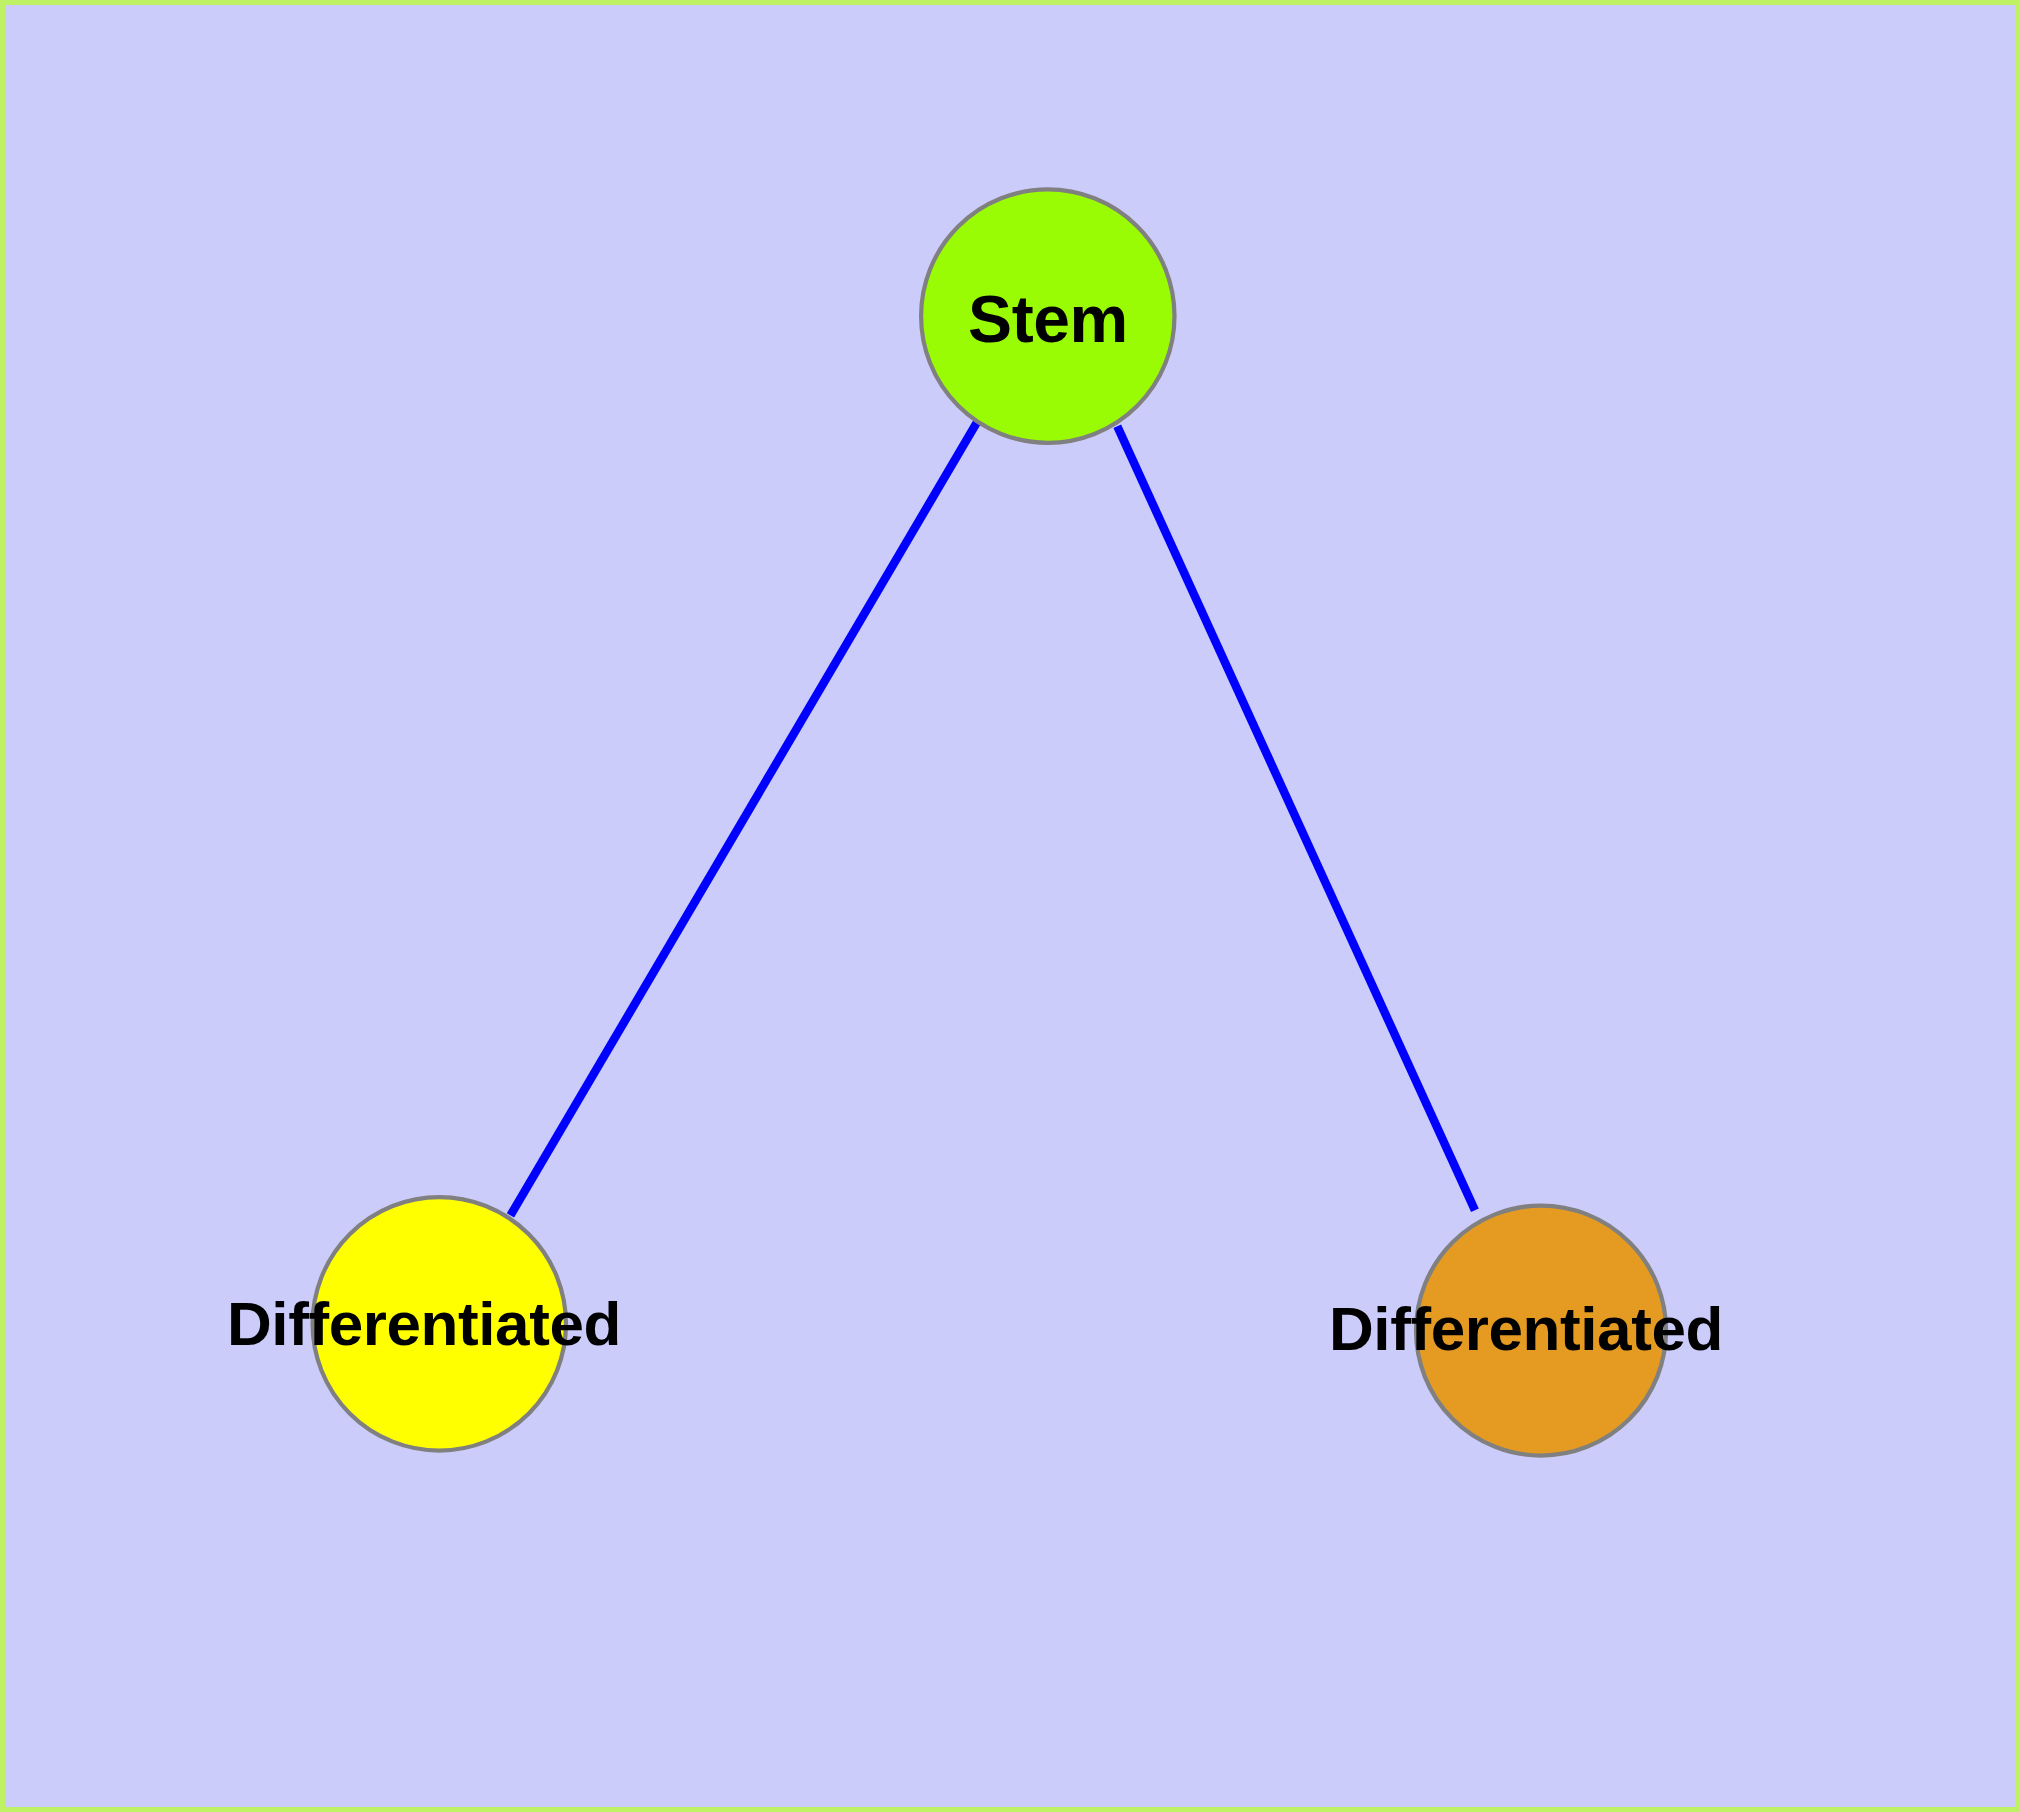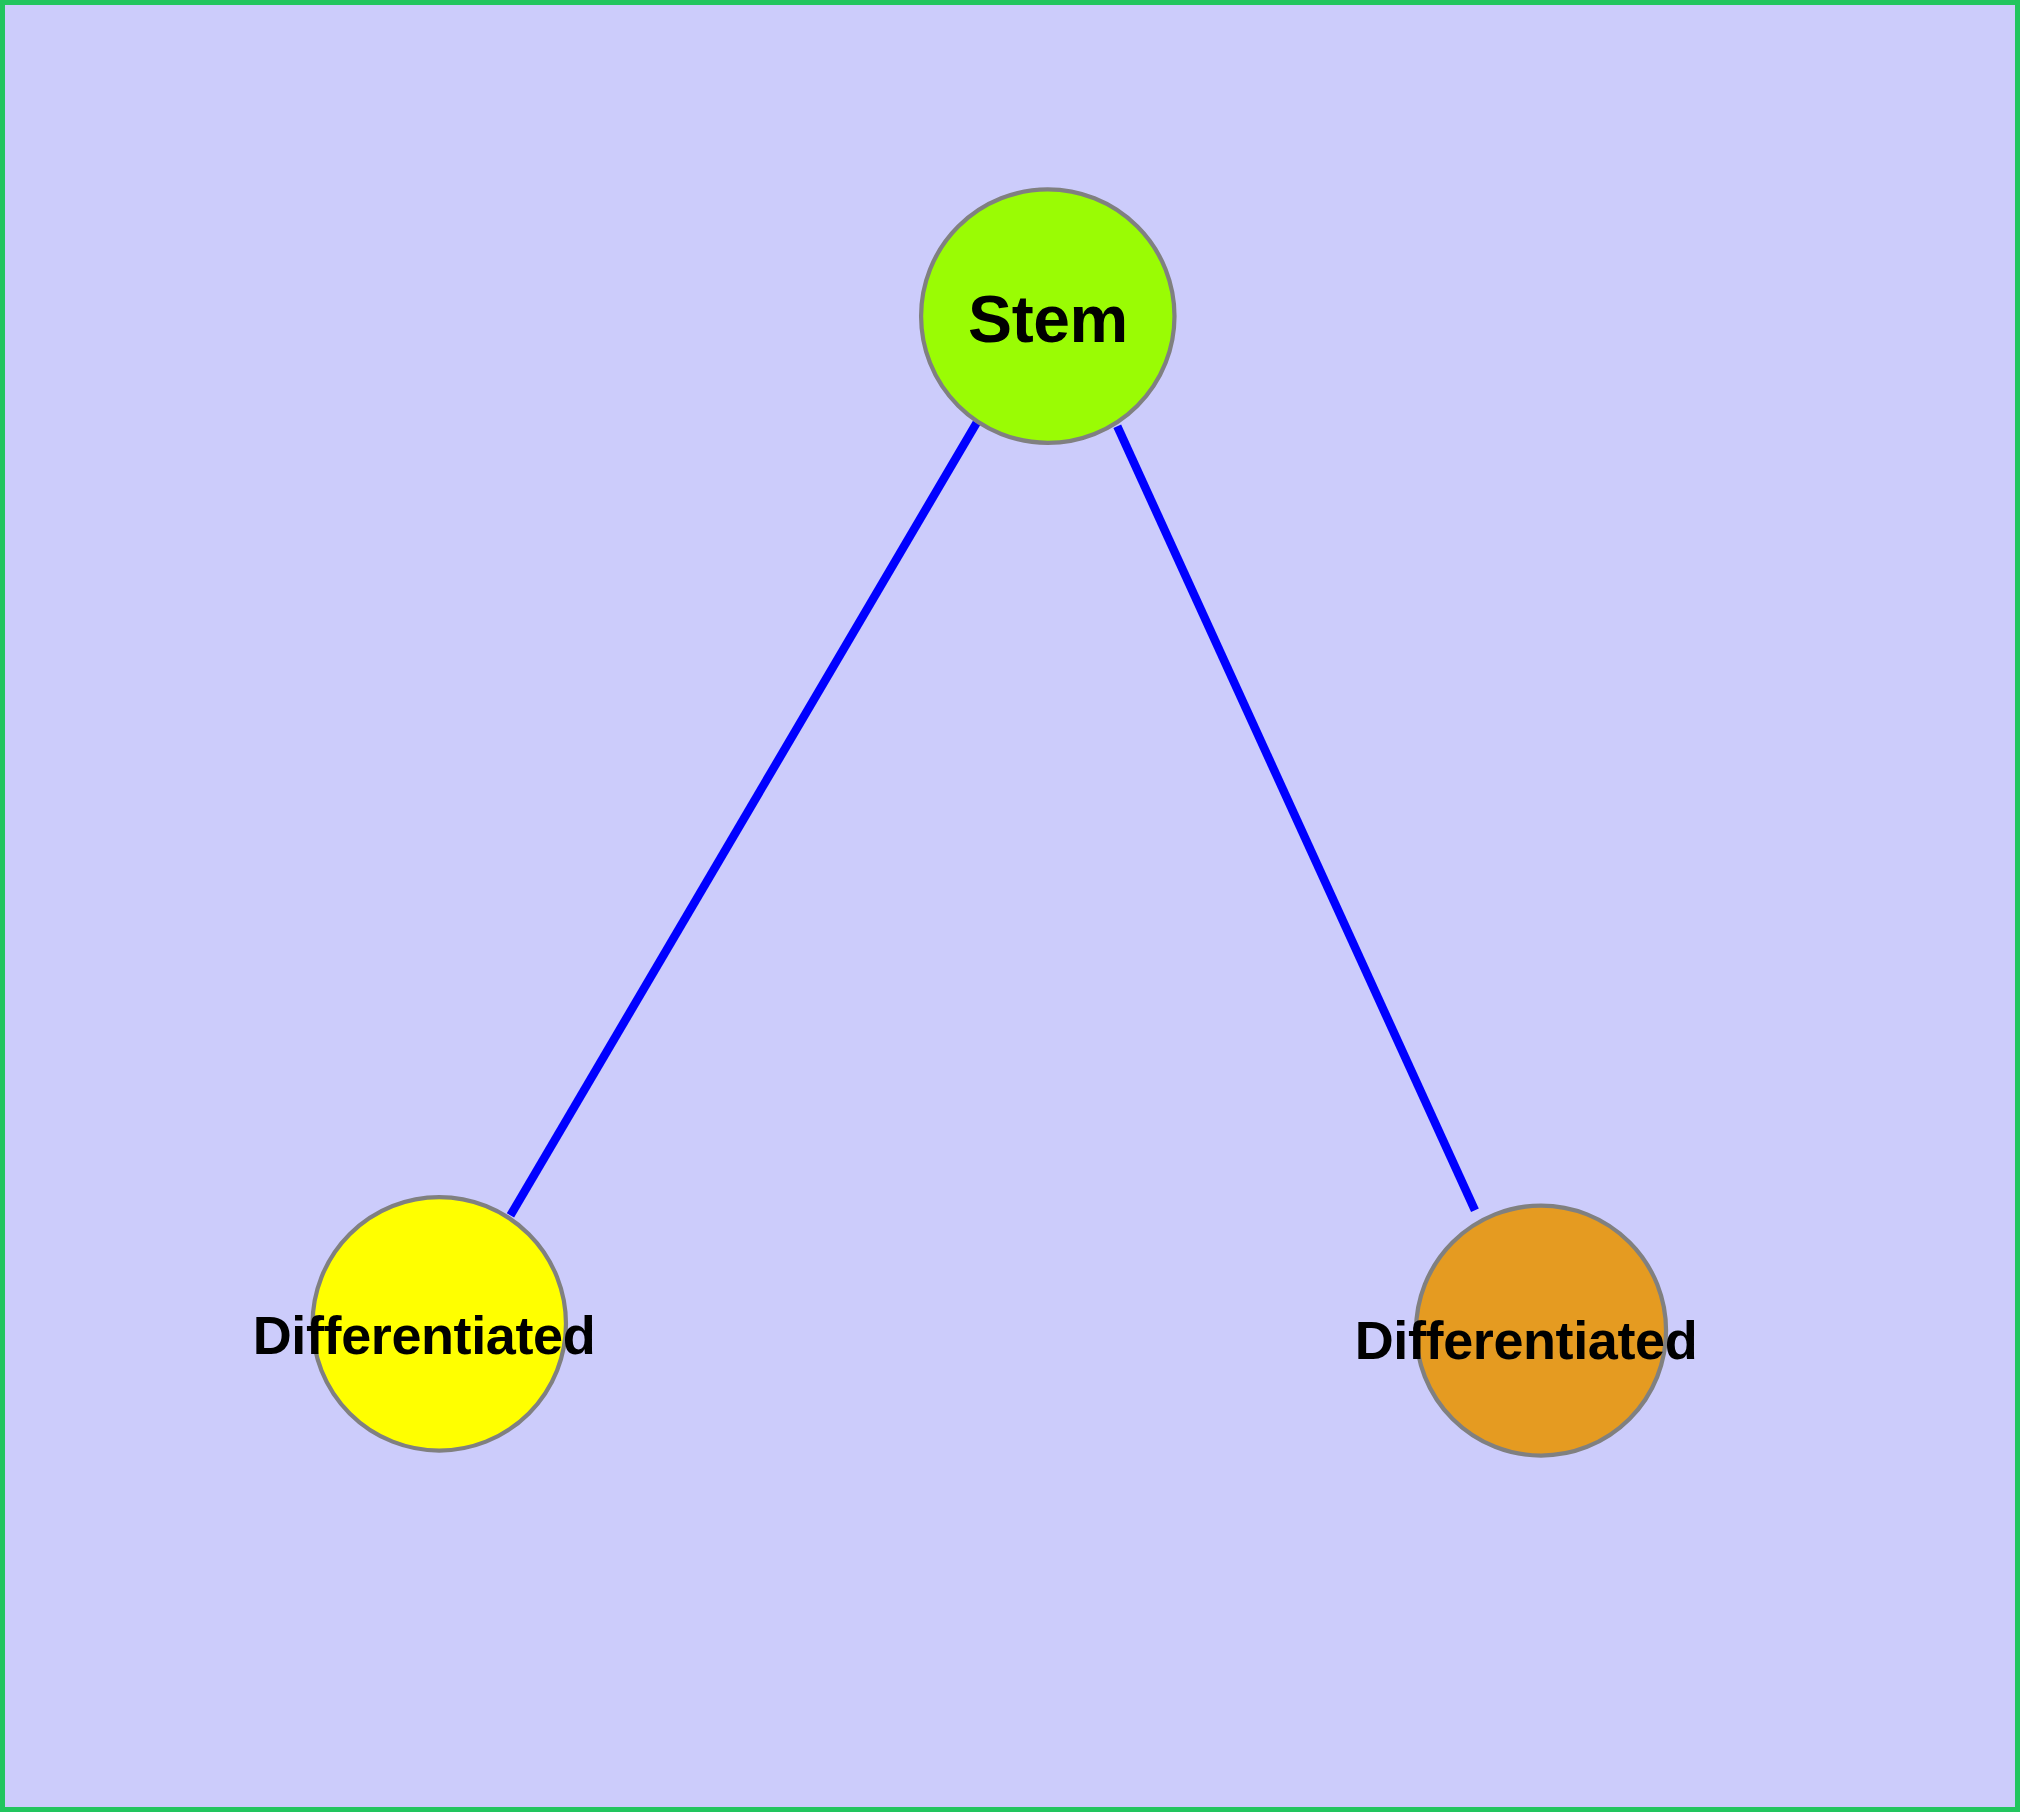--- a/index.html
+++ b/index.html
@@ -37,26 +37,26 @@
     color: #000000;
     font-weight: bold;
     font-family: "Liberation Sans", sans-serif;
     white-space: nowrap;
     line-height: 1.12;
     letter-spacing: -0.4px;
     transform: translate(-50%, -50%);
     pointer-events: none;
   }
   .node-label.root { font-size: 66px; }
-  .node-label.leaf { font-size: 54px; margin-top: 11px; }
+  .node-label.leaf { font-size: 62px; }
 </style>
 </head>
 <body>
 
-<div id="canvas" style="background: #22c55e;">
+<div id="canvas" style="background: #bef264;">
 
   <div id="plot-area" style="background: rgb(204, 204, 251);"></div>
 
   <svg id="graph-svg" viewBox="0 0 2384 2138" xmlns="http://www.w3.org/2000/svg">
 
     <g>
       <line x1="1152" y1="499" x2="602" y2="1434" stroke="#0000ff" stroke-width="10" stroke-linecap="butt"></line>
       <line x1="1318" y1="503" x2="1740" y2="1428" stroke="#0000ff" stroke-width="10" stroke-linecap="butt"></line>
     </g>
 

